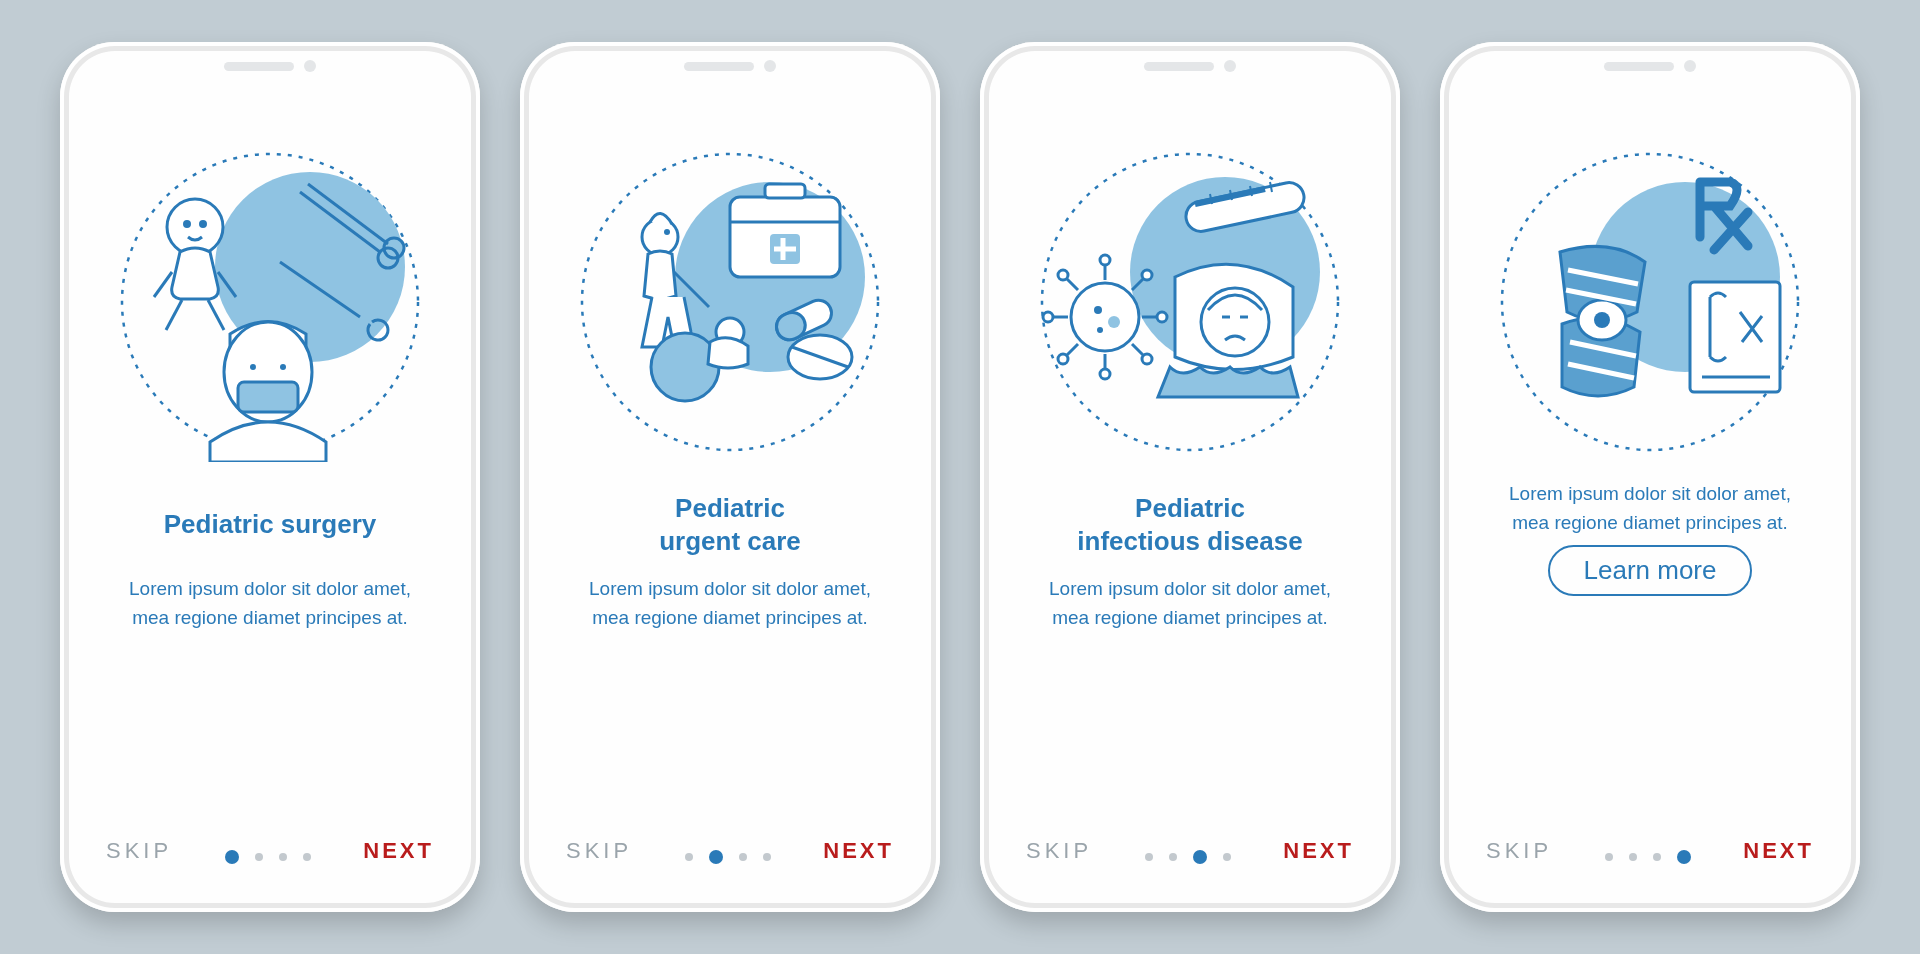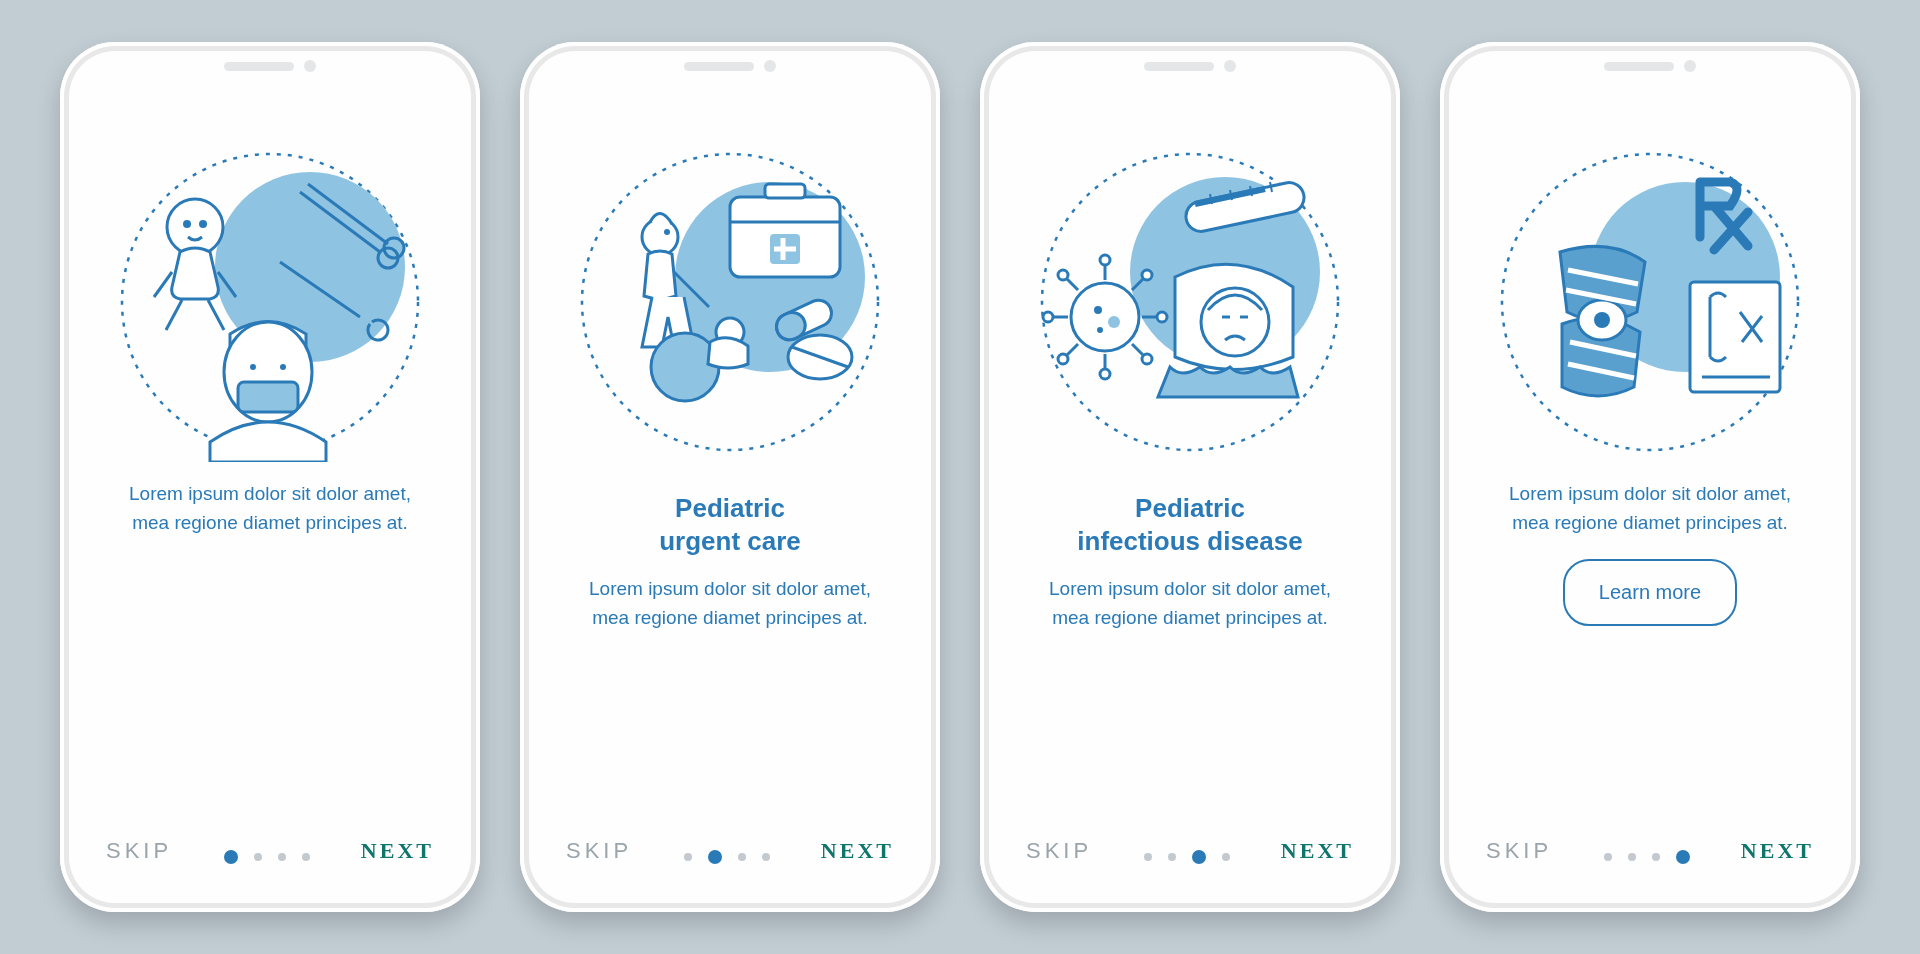--- a/index.html
+++ b/index.html
@@ -74,50 +74,49 @@
   }
   .desc {
     color: #2a7ab8;
     font-size: 19px;
     text-align: center;
     margin-top: 18px;
     line-height: 1.5;
     max-width: 320px;
   }
   .learn-more {
-    margin-top: 22px;
+    margin-top: 8px;
     border: 2px solid #2a7ab8;
     color: #2a7ab8;
     background: transparent;
-    padding: 20px 34px;
+    padding: 8px 34px;
     border-radius: 26px;
-    font-size: 20px;
+    font-size: 26px;
     cursor: pointer;
   }
   .spacer { flex: 1; }
   .nav-row {
     width: 100%;
     display: flex;
     align-items: flex-end;
     justify-content: space-between;
     padding: 0 6px 8px 6px;
   }
   .nav-btn {
     color: #9aa4ab;
     font-size: 22px;
     letter-spacing: 4px;
     background: none;
     border: none;
     cursor: pointer;
   }
   .nav-btn.next {
-    color: #0f766e;
+    color: #b91c1c;
     letter-spacing: 3px;
     font-weight: 600;
-    font-family: Liberation Serif, serif;
   }
   .dots {
     display: flex;
     align-items: center;
     gap: 16px;
   }
   .dot {
     width: 8px;
     height: 8px;
     background: #c3c9ce;
@@ -168,20 +167,21 @@
         <g stroke="#2a7ab8" stroke-width="3" fill="#fff">
           <path d="M120 210 q38 -30 76 0 l0 -18 q-38 -25 -76 0 z"></path>
           <ellipse cx="158" cy="230" rx="44" ry="50"></ellipse>
           <rect x="128" y="240" width="60" height="30" rx="6" fill="#8fc3e2"></rect>
           <circle cx="143" cy="225" r="3" fill="#2a7ab8" stroke="none"></circle>
           <circle cx="173" cy="225" r="3" fill="#2a7ab8" stroke="none"></circle>
           <path d="M100 300 q58 -40 116 0 l0 20 l-116 0 z"></path>
         </g>
       </svg>
     </div>
+    <div class="title">Pediatric surgery</div>
     <div class="desc">Lorem ipsum dolor sit dolor amet, mea regione diamet principes at.</div>
     <div class="spacer"></div>
     <div class="nav-row">
       <button class="nav-btn">SKIP</button>
       <div class="dots">
         <span class="dot active"></span>
         <span class="dot"></span>
         <span class="dot"></span>
         <span class="dot"></span>
       </div>

